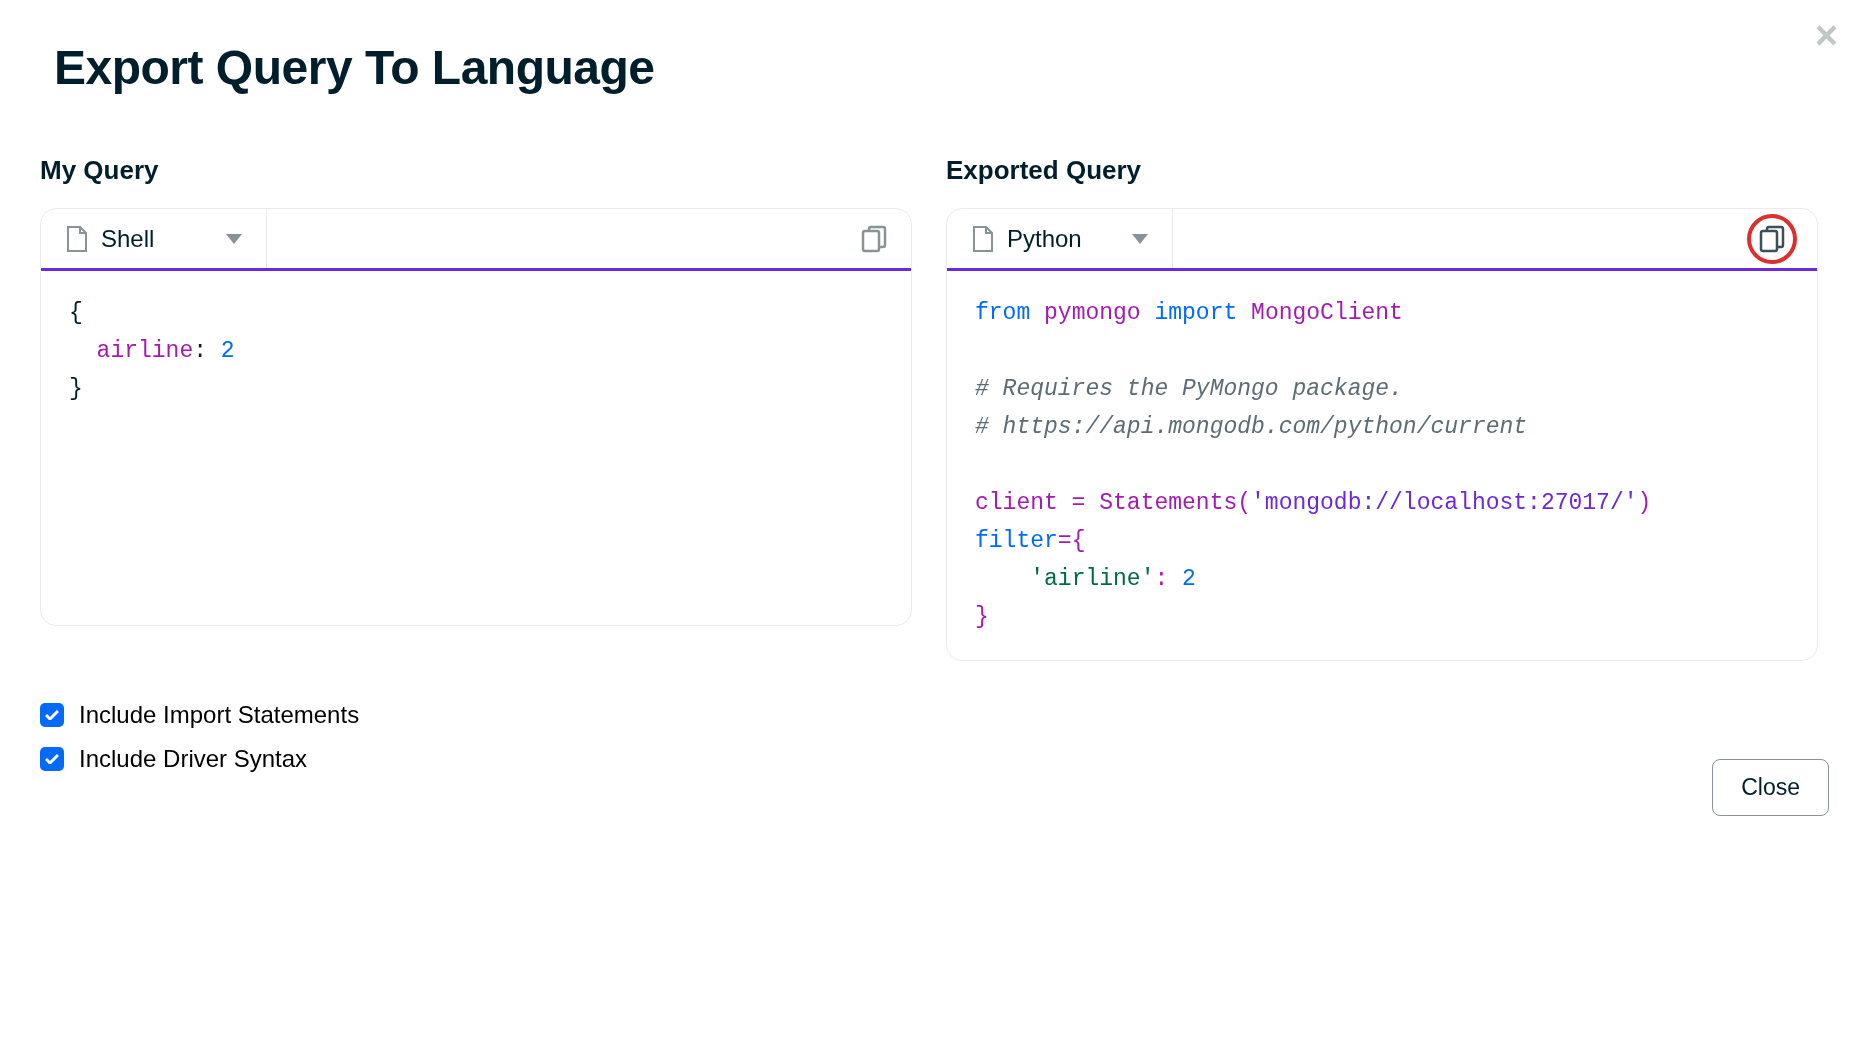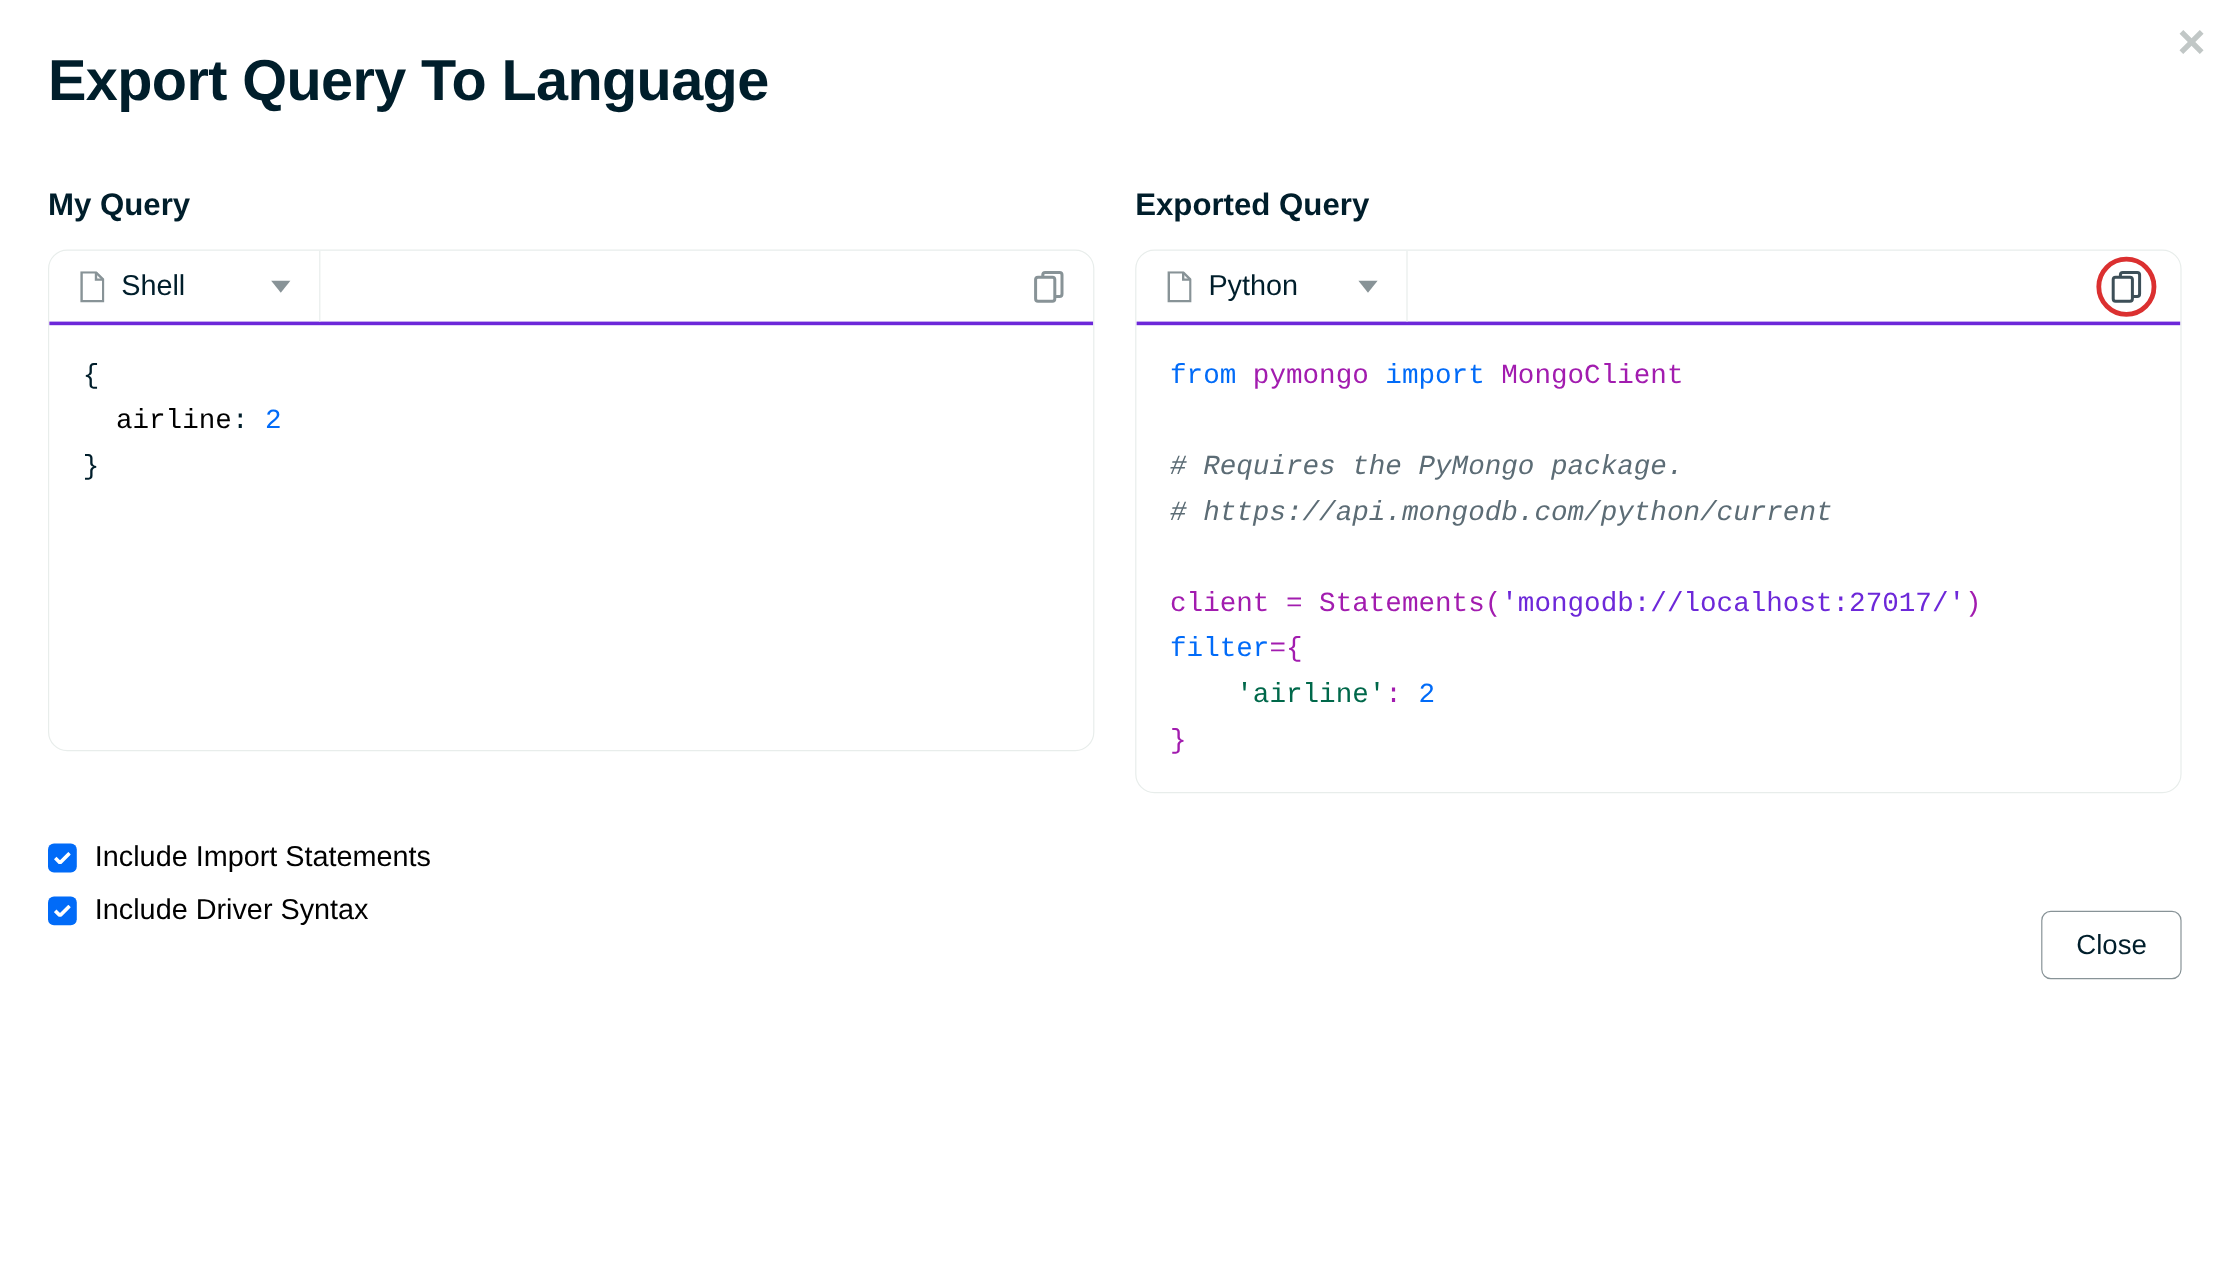--- a/index.html
+++ b/index.html
@@ -10,20 +10,21 @@
     body {
       font-family: -apple-system, BlinkMacSystemFont, "Segoe UI", Helvetica, Arial, sans-serif;
       background: #ffffff;
       color: #001e2b;
       width: 1858px;
       height: 1064px;
       position: relative;
     }
     .modal-header {
       padding: 40px 60px 0 40px;
+      margin-left: 14px;
     }
     .modal-title {
       font-size: 48px;
       font-weight: 700;
       color: #001e2b;
       letter-spacing: -0.5px;
     }
     .close-x {
       position: absolute;
       top: 15px;
@@ -101,21 +102,21 @@
     .code-body {
       padding: 24px 28px;
       font-family: "Menlo", "Monaco", "Courier New", monospace;
       font-size: 23px;
       line-height: 1.65;
       color: #001e2b;
       white-space: pre;
       min-height: 354px;
     }
     .tok-brace { color: #001e2b; }
-    .tok-key-red { color: #000000; text-align: center; }
+    .tok-key-red { color: #a21caf; text-align: center; }
     .tok-key-green { color: #00684a; }
     .tok-num { color: #016bf8; }
     .tok-kw { color: #016bf8; }
     .tok-comment { color: #5c6c75; font-style: italic; }
     .tok-str { color: #6d28d9; }
     .tok-ident { color: #a21caf; }
     .highlight-circle {
       display: inline-flex;
       align-items: center;
       justify-content: center;
@@ -151,21 +152,21 @@
       stroke: white;
       stroke-width: 3;
       fill: none;
     }
     .checkbox-label {
       font-size: 24px;
       color: #000000;
     }
     .footer {
       position: absolute;
-      right: 40px;
+      right: 29px;
       bottom: 248px;
     }
     .close-button {
       padding: 14px 28px;
       font-size: 23px;
       font-weight: 500;
       color: #001e2b;
       background: #ffffff;
       border: 1px solid #889397;
       border-radius: 8px;

